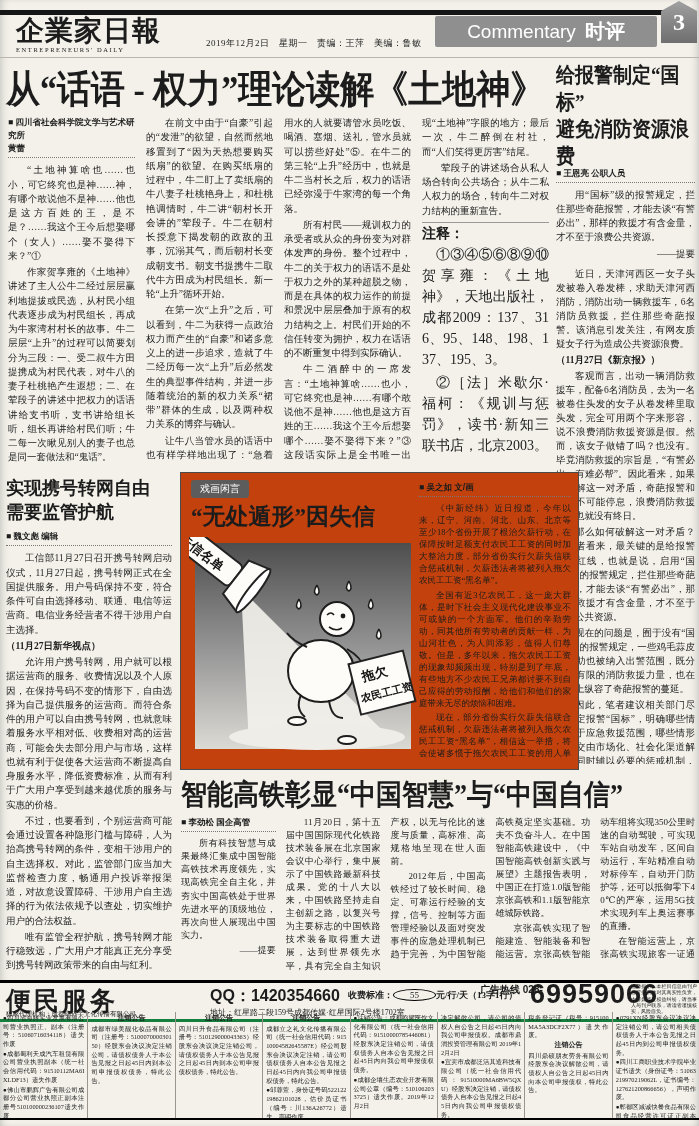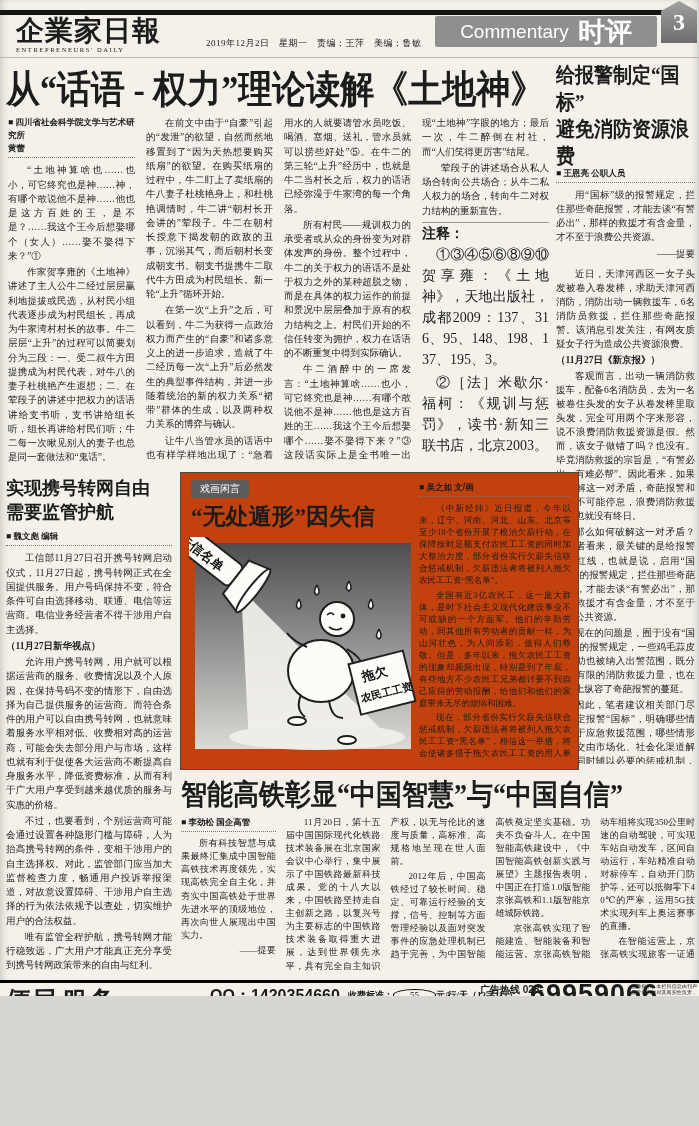--- a/index.html
+++ b/index.html
@@ -1,30 +1,30 @@
 <!DOCTYPE html>
 <html><head>
 <meta charset="utf-8">
 <style>
   html,body{margin:0;padding:0;background:#d8d6d0;}
-  .page{position:relative;width:699px;height:996px;margin:0 auto;background:#f3f1ea;
+  .page{position:relative;width:699px;height:1126px;margin:0 auto;background:#f3f1ea;
         font-family:"Liberation Serif","DejaVu Serif",serif;color:#1c1c1c;overflow:hidden;
         box-shadow:inset 6px 0 10px -6px rgba(0,0,0,.25), inset -6px 0 10px -6px rgba(0,0,0,.25);}
   .sans{font-family:Liberation Serif, serif;margin-left:20px;}
   
   .topbar{position:absolute;left:0;top:10px;width:664px;height:5px;background:#151515;}
   .masthead{position:absolute;left:16px;top:17px;}
   .masthead .logo{font-size:28px;font-weight:900;letter-spacing:1px;line-height:1;
                   font-family:"Liberation Serif","DejaVu Serif",serif;}
   .masthead .logo-sub{font-size:6.5px;letter-spacing:1.6px;margin-top:1px;font-family:"Liberation Serif",serif;}
   .dateline{position:absolute;left:186px;top:37px;font-size:9px;letter-spacing:.5px;}
   .section-box{position:absolute;right:42px;top:16px;width:222px;height:31px;background:#8f8f8f;
                color:#fff;display:flex;align-items:center;justify-content:center;gap:9px;border-radius:2px;}
   .section-box .en{font-size:19px;font-family:"Liberation Sans","DejaVu Sans",sans-serif;}
-  .section-box .cn{font-size:27px;font-weight:900;}
+  .section-box .cn{font-size:20px;font-weight:900;}
   .page-badge{position:absolute;right:2px;top:1px;width:36px;height:42px;background:linear-gradient(#a0a0a0,#6e6e6e);
               clip-path:polygon(50% 0,100% 24%,100% 100%,0 100%,0 24%);color:#fff;display:flex;
               align-items:center;justify-content:center;font-size:24px;font-weight:900;}
   .head-rule{position:absolute;left:0;top:57px;width:699px;height:1px;background:#b9b6af;}
   
   .main-hl{position:absolute;left:6px;top:64px;width:545px;font-size:34px;font-weight:900;
            white-space:nowrap;transform:scaleY(1.12);transform-origin:top left;letter-spacing:0px;}
   .main-body{position:absolute;left:8px;top:116px;width:541px;height:352px;column-count:4;column-gap:11px;
              font-size:9.5px;line-height:1.5;overflow:hidden;}
   .byline{font-family:"Liberation Sans","DejaVu Sans",sans-serif;font-size:8.5px;font-weight:bold;

